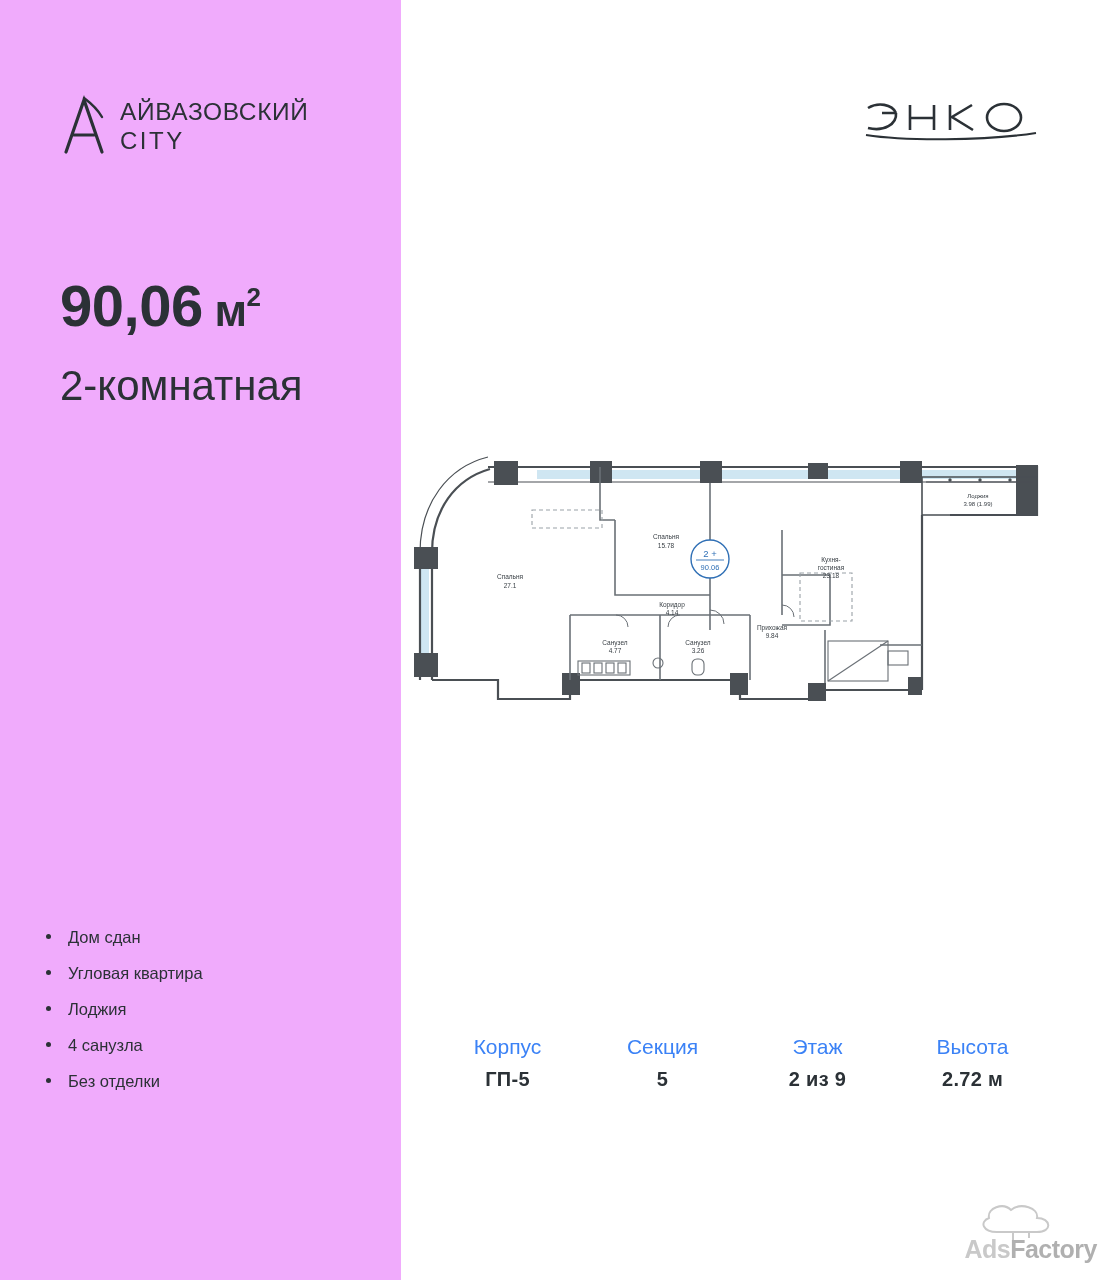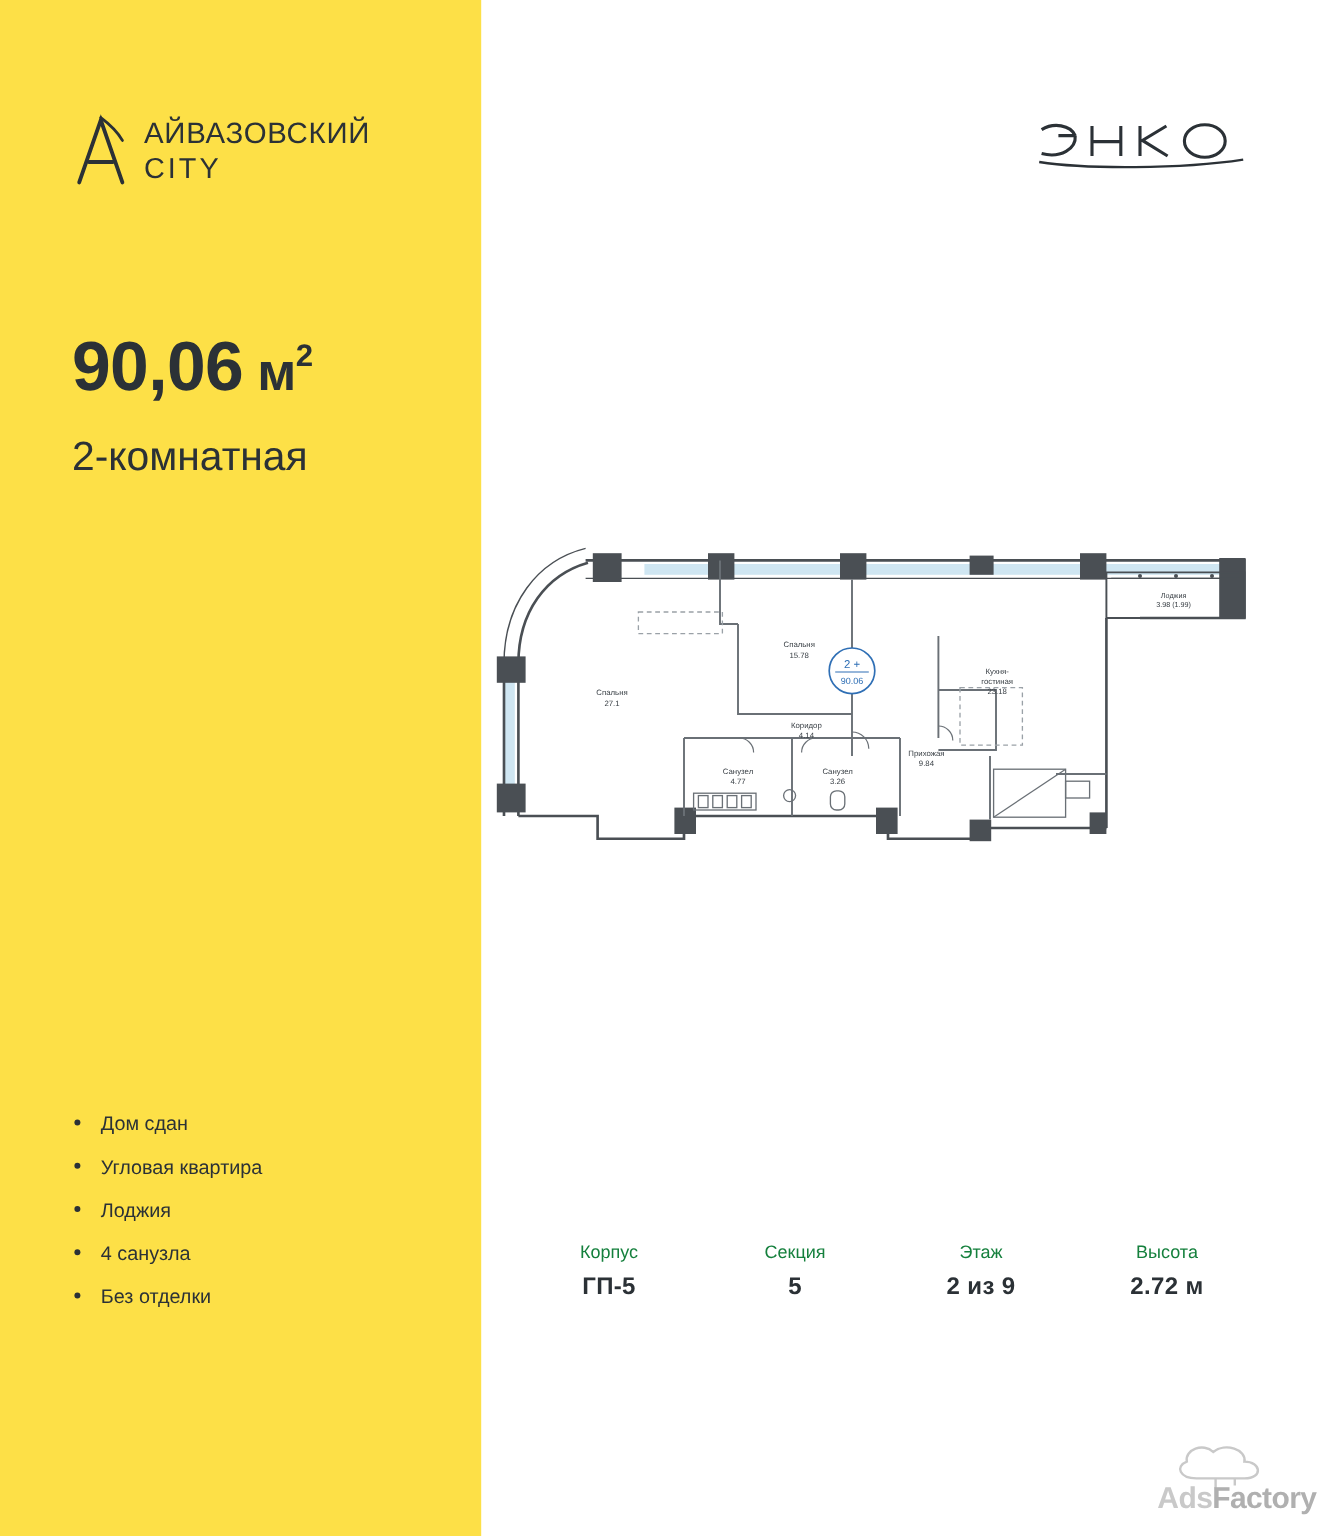--- a/index.html
+++ b/index.html
@@ -15,21 +15,21 @@
     color: #2b3136;
     overflow: hidden;
   }
 
   
   #left-panel {
     position: absolute;
     left: 0; top: 0;
     width: 401px;
     height: 1280px;
-    background: #fde047;
+    background: #f0abfc;
   }
 
   #brand {
     position: absolute;
     left: 62px;
     top: 92px;
     display: flex;
     align-items: flex-start;
   }
   #brand-mark {
@@ -80,28 +80,28 @@
   }
   #area-value .sup {
     font-size: 26px;
     vertical-align: super;
     font-weight: bold;
   }
   #rooms-label {
     position: absolute;
     left: 60px;
     top: 362px;
-    font-size: 34px;
+    font-size: 42px;
     color: #2b3136;
     letter-spacing: 0px;
   }
 
   #features {
     position: absolute;
-    left: 62px;
+    left: 46px;
     top: 928px;
     width: 300px;
   }
   .feature {
     display: flex;
     align-items: baseline;
     margin-bottom: 17px;
     font-size: 16.5px;
     color: #2b3136;
   }
@@ -123,22 +123,22 @@
     left: 430px;
     top: 1035px;
     width: 620px;
     display: flex;
   }
   .spec {
     flex: 1;
     text-align: center;
   }
   .spec-label {
-    font-size: 15px;
-    color: #15803d;
+    font-size: 21px;
+    color: #3b82f6;
     margin-bottom: 9px;
   }
   .spec-value {
     font-size: 20px;
     font-weight: bold;
     color: #2b3136;
     letter-spacing: 0.3px;
   }
 
   

